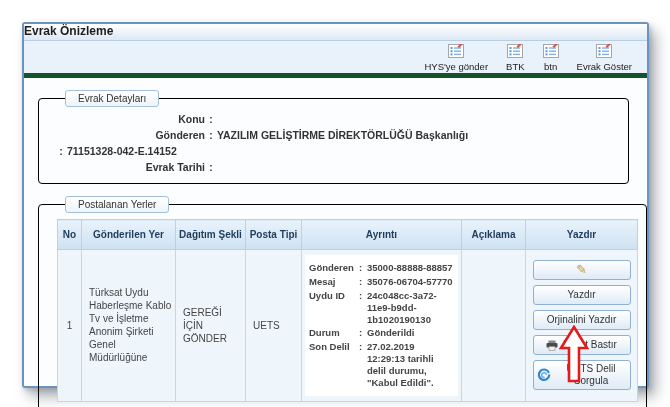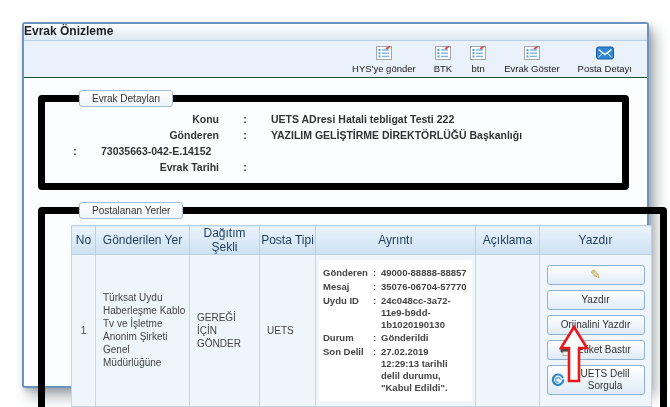--- a/index.html
+++ b/index.html
@@ -12,53 +12,53 @@
     box-shadow:7px 9px 14px rgba(110,118,128,.55), 2px 3px 5px rgba(110,118,128,.35);
   }
 
   .title-bar {
     height:17px; background:linear-gradient(#ffffff,#dde8f3);
     border-bottom:1px solid #b9cee2; display:flex; align-items:flex-start;
     font-size:12px; font-weight:bold; color:#1d1d1d;
   }
 
   .toolbar {
-    height:37px; background:#e9f1fa; border-bottom:1px solid #14532d;
+    height:37px; background:#e9f1fa; border-bottom:5px solid #14532d;
     display:flex; justify-content:flex-end; align-items:center; padding-right:6px;
   }
   .tool-item {
     display:flex; flex-direction:column; align-items:center; justify-content:center;
     padding:1px 9px; cursor:default;
   }
   .tool-item .tool-icon { height:16px; display:flex; align-items:center; }
   .tool-item .tool-label { font-size:9.5px; color:#222; margin-top:2px; white-space:nowrap; }
 
   fieldset {
-    border:7px solid #000000; border-radius:4px; background:transparent;
-    margin:0 18px 0 14px; padding:4px 8px 8px 24px;
+    border:1px solid #000000; border-radius:4px; background:transparent;
+    margin:0 18px 0 14px; padding:4px 8px 8px 16px;
   }
   fieldset.fs-detail { margin-top:12px; }
   fieldset.fs-posta  { margin-top:12px; margin-right:10px; }
   legend {
     margin-left:10px; padding:2px 12px; font-size:10px; color:#333;
     background:linear-gradient(#ffffff,#eef4fa); border:1px solid #a3bfd9;
     border-radius:3px;
   }
 
   .detail-row { display:flex; font-size:10.5px; font-weight:bold; color:#333;
-                line-height:16px;gap:20px; }
+                line-height:16px; }
   .detail-row .dl { width:150px; text-align:right; }
   .detail-row .ds { width:12px; text-align:center; }
   .detail-row .dv { flex:1; }
 
   table.posta-table { border-collapse:collapse; width:580px; margin:2px 0 6px 2px;
                       table-layout:fixed; }
   .posta-table th {
     background:linear-gradient(#e9f3fb,#cde1f2); border:1px solid #b6d1e8;
-    font-size:12px; color:#1e3c5c; height:19px; font-weight:normal;
+    font-size:10px; color:#1e3c5c; height:30px; font-weight:bold;
   }
   .posta-table td {
     background:#eef6fc; border:1px solid #bed8ec; font-size:10px; color:#444;
     vertical-align:middle; padding:3px;
   }
   .col-no{width:24px;} .col-gy{width:94px;} .col-ds{width:70px;}
   .col-pt{width:56px;} .col-ay{width:160px;} .col-ac{width:64px;} .col-yz{width:112px;}
   td.c-no { text-align:center; }
   td.c-gy, td.c-ds { padding-left:7px; line-height:1.3; }
 
@@ -146,48 +146,36 @@
             <rect x="2.5" y="6.2" width="2" height="2" fill="#5b9bd5"></rect>
             <rect x="2.5" y="9.4" width="2" height="2" fill="#5b9bd5"></rect>
             <rect x="6" y="3.3" width="7" height="1.4" fill="#7fb2e5"></rect>
             <rect x="6" y="6.5" width="7" height="1.4" fill="#7fb2e5"></rect>
             <rect x="6" y="9.7" width="7" height="1.4" fill="#7fb2e5"></rect>
             <rect x="11" y="-1" width="2.2" height="5" transform="rotate(45 12 1.5)" fill="#d9534f"></rect>
           </svg>
       </span>
       <span class="tool-label">Evrak Göster</span>
     </div>
-    <div class="tool-item">
-      <span class="tool-icon">
-        <svg width="18" height="14" viewBox="0 0 18 14">
-            <rect x="0.5" y="1" width="17" height="12" rx="2" fill="#2f86d2" stroke="#1b5fa0"></rect>
-            <polyline points="2.5,3.5 9,8.5 15.5,3.5" fill="none" stroke="#ffffff" stroke-width="1.4"></polyline>
-            <polyline points="2.5,11 6.8,7 " fill="none" stroke="#ffffff" stroke-width="1"></polyline>
-            <polyline points="15.5,11 11.2,7" fill="none" stroke="#ffffff" stroke-width="1"></polyline>
-          </svg>
-      </span>
-      <span class="tool-label">Posta Detayı</span>
-    </div>
   </div>
 
   <fieldset class="fs-detail">
     <legend>Evrak Detayları</legend>
     <div class="detail-row">
       <span class="dl">Konu</span>
       <span class="ds">:</span>
-      <span class="dv">UETS ADresi Hatali tebligat Testi 222</span>
     </div>
     <div class="detail-row">
       <span class="dl">Gönderen</span>
       <span class="ds">:</span>
       <span class="dv">YAZILIM GELİŞTİRME DİREKTÖRLÜĞÜ Başkanlığı</span>
     </div>
     <div class="detail-row">
       <span class="ds">:</span>
-      <span class="dv">73035663-042-E.14152</span>
+      <span class="dv">71151328-042-E.14152</span>
     </div>
     <div class="detail-row">
       <span class="dl">Evrak Tarihi</span>
       <span class="ds">:</span>
     </div>
   </fieldset>
 
   <fieldset class="fs-posta">
     <legend>Postalanan Yerler</legend>
 
@@ -216,21 +204,21 @@
         <tr>
           <td class="c-no">1</td>
           <td class="c-gy">Türksat Uydu Haberleşme Kablo Tv ve İşletme Anonim Şirketi Genel Müdürlüğüne</td>
           <td class="c-ds">GEREĞİ İÇİN GÖNDER</td>
           <td class="c-gy">UETS</td>
           <td>
             <div class="ayrinti-box">
               <div class="ay-row">
                 <span class="al">Gönderen</span>
                 <span class="as">:</span>
-                <span class="av">49000-88888-88857</span>
+                <span class="av">35000-88888-88857</span>
               </div>
               <div class="ay-row">
                 <span class="al">Mesaj</span>
                 <span class="as">:</span>
                 <span class="av">35076-06704-57770</span>
               </div>
               <div class="ay-row">
                 <span class="al">Uydu ID</span>
                 <span class="as">:</span>
                 <span class="av">24c048cc-3a72-11e9-b9dd-1b1020190130</span>

